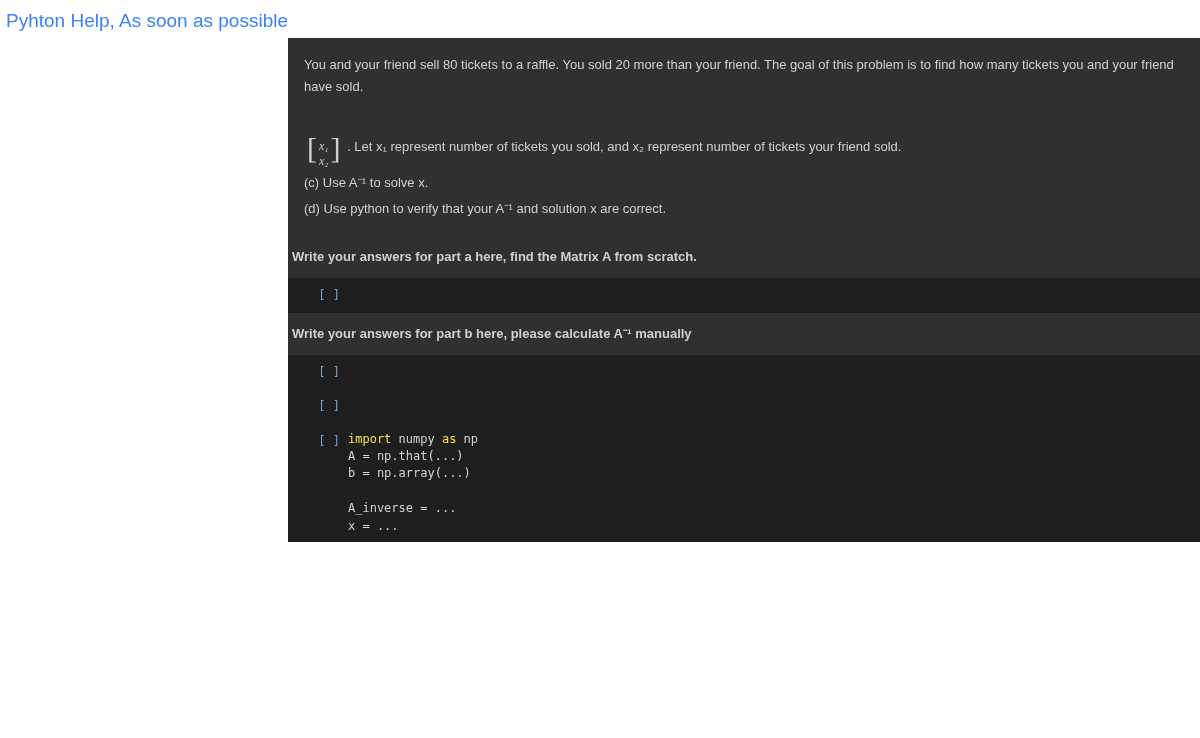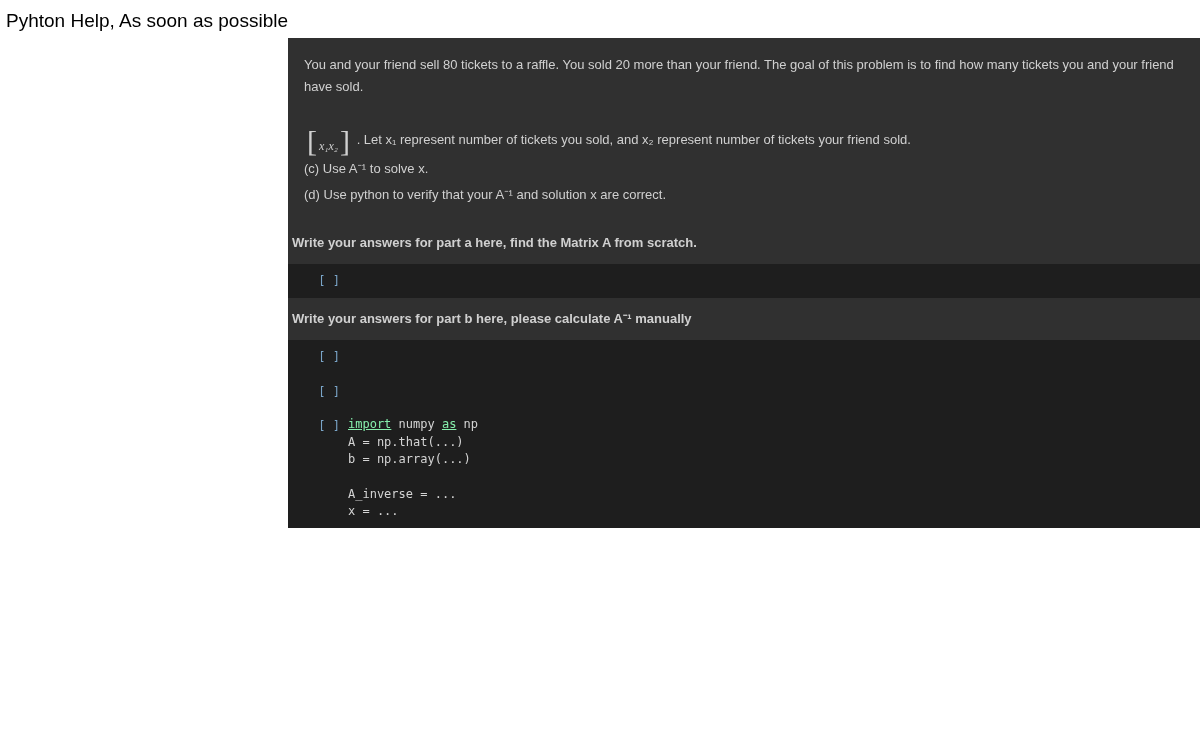--- a/index.html
+++ b/index.html
@@ -7,21 +7,21 @@
     margin: 0;
     background: #fff;
     font-family: -apple-system, BlinkMacSystemFont, "Segoe UI", Arial, sans-serif;
     font-size: 14px;
     color: #333;
     width: 1200px;
   }
   .page-title {
     padding: 10px 6px 6px 6px;
     font-size: 19px;
-    color: #000000;
+    color: #3b82f6;
     font-weight: 400;
   }
   .notebook {
     margin-left: 288px;
     margin-right: 40px;
     width: 930px;
     background: #2b2b2b;
     color: #d0d0d0;
     font-size: 13px;
     line-height: 1.7;
@@ -41,21 +41,21 @@
   }
   .bracket {
     font-size: 30px;
     line-height: 0.8;
     font-family: "Times New Roman", serif;
   }
   .bracket.left::before { content: "["; }
   .bracket.right::before { content: "]"; }
   .matcol {
     display: flex;
-    flex-direction: row;
+    flex-direction: column;
     font-size: 12px;
     line-height: 1.2;
     padding: 0 2px;
     font-family: "Times New Roman", serif;
     font-style: italic;
     margin-top: 11px;
   }
   .code-cell {
     display: flex;
     background: #1e1e1e;
@@ -73,21 +73,21 @@
   }
   .code-body {
     flex: 1;
     font-family: Menlo, Consolas, monospace;
     font-size: 12px;
     color: #d4d4d4;
     white-space: pre;
     padding: 3px 8px 3px 0;
     line-height: 1.45;
   }
-  .kw { color: #86efac; text-decoration: underline; }
+  .kw { color: #fde047; }
 </style>
 </head>
 <body>
 
 <div class="page-title">Pyhton Help, As soon as possible</div>
 
 <div class="notebook">
 
   <div class="md-cell">
     <p>You and your friend sell 80 tickets to a raffle. You sold 20 more than your friend. The goal of this problem is to find how many tickets you and your friend have sold.</p>

